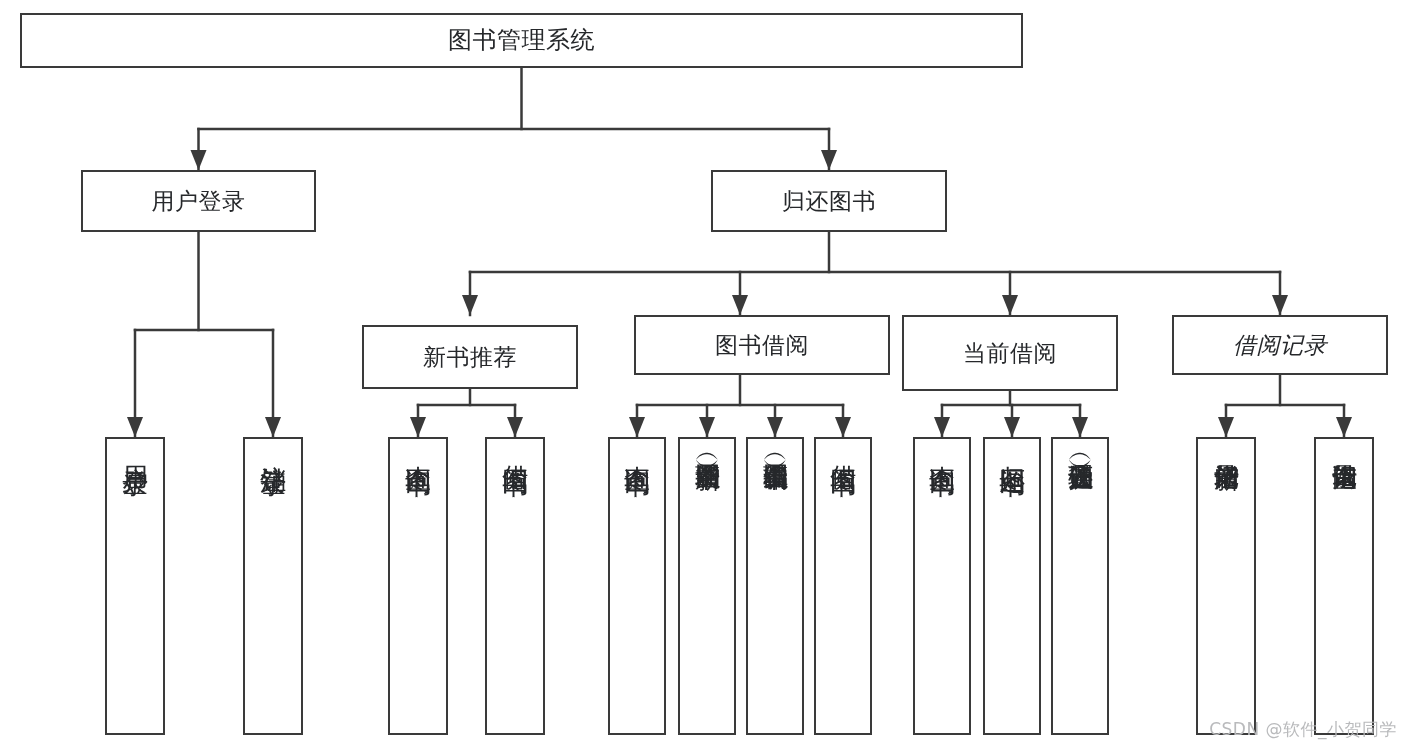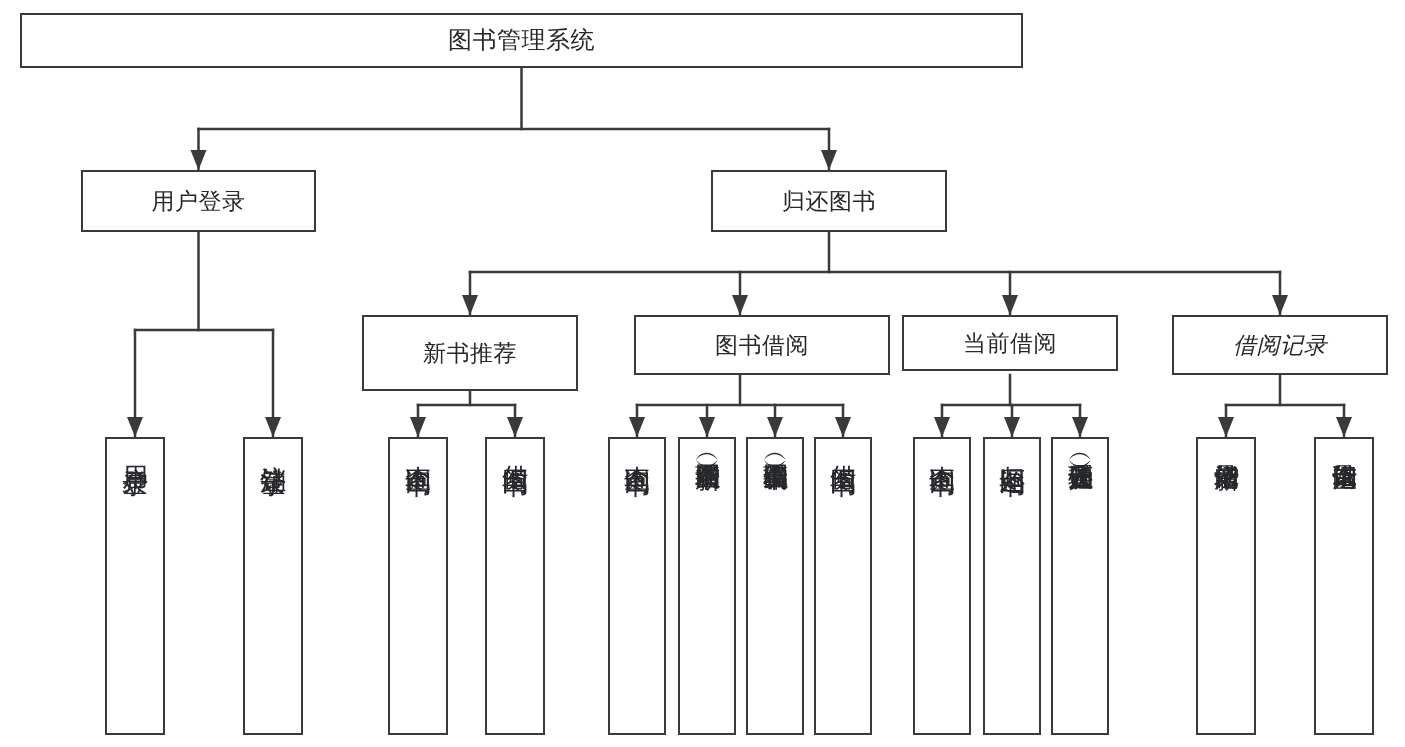--- a/index.html
+++ b/index.html
@@ -140,27 +140,27 @@
   <div id="node-layer">
       <div class="node horiz root" id="node-root" style="left: 20px; top: 13px; width: 1003px; height: 55px;">
         <span class="node-label">图书管理系统</span>
       </div>
       <div class="node horiz" id="node-user-login" style="left: 81px; top: 170px; width: 235px; height: 62px;">
         <span class="node-label">用户登录</span>
       </div>
       <div class="node horiz" id="node-book-manage" style="left: 711px; top: 170px; width: 236px; height: 62px;">
         <span class="node-label">归还图书</span>
       </div>
-      <div class="node horiz" id="node-new-book-rec" style="left: 362px; top: 315px; width: 216px; height: 76px;">
+      <div class="node horiz" id="node-new-book-rec" style="left: 362px; top: 325px; width: 216px; height: 64px;">
         <span class="node-label">新书推荐</span>
       </div>
       <div class="node horiz" id="node-book-borrow" style="left: 634px; top: 315px; width: 256px; height: 60px;">
         <span class="node-label">图书借阅</span>
       </div>
-      <div class="node horiz" id="node-current-borrow" style="left: 902px; top: 315px; width: 216px; height: 56px; text-align: center;">
+      <div class="node horiz" id="node-current-borrow" style="left: 902px; top: 315px; width: 216px; height: 76px; text-align: center;">
         <span class="node-label">当前借阅</span>
       </div>
       <div class="node horiz" id="node-borrow-record" style="left: 1172px; top: 315px; width: 216px; height: 60px; font-style: italic;">
         <span class="node-label">借阅记录</span>
       </div>
       <div class="node vert" id="node-leaf-user-login" style="left: 105px; top: 437px; width: 60px; height: 298px;">
         <span class="node-label">用户登录</span>
       </div>
       <div class="node vert" id="node-leaf-user-logout" style="left: 243px; top: 437px; width: 60px; height: 298px;">
         <span class="node-label">注销登录</span>
@@ -192,13 +192,14 @@
       <div class="node vert tall-text" id="node-leaf-cb-confirm" style="left: 1051px; top: 437px; width: 58px; height: 298px;">
         <span class="node-label">确认归还（管理员）</span>
       </div>
       <div class="node vert tall-text" id="node-leaf-br-add" style="left: 1196px; top: 437px; width: 60px; height: 298px;">
         <span class="node-label">新增借阅记录</span>
       </div>
       <div class="node vert tall-text" id="node-leaf-br-query" style="left: 1314px; top: 437px; width: 60px; height: 298px;">
         <span class="node-label">查询借阅记录</span>
       </div>
     </div>
+  <div id="watermark">CSDN @软件_小贺同学</div>
 </div>
 
 </body></html>

